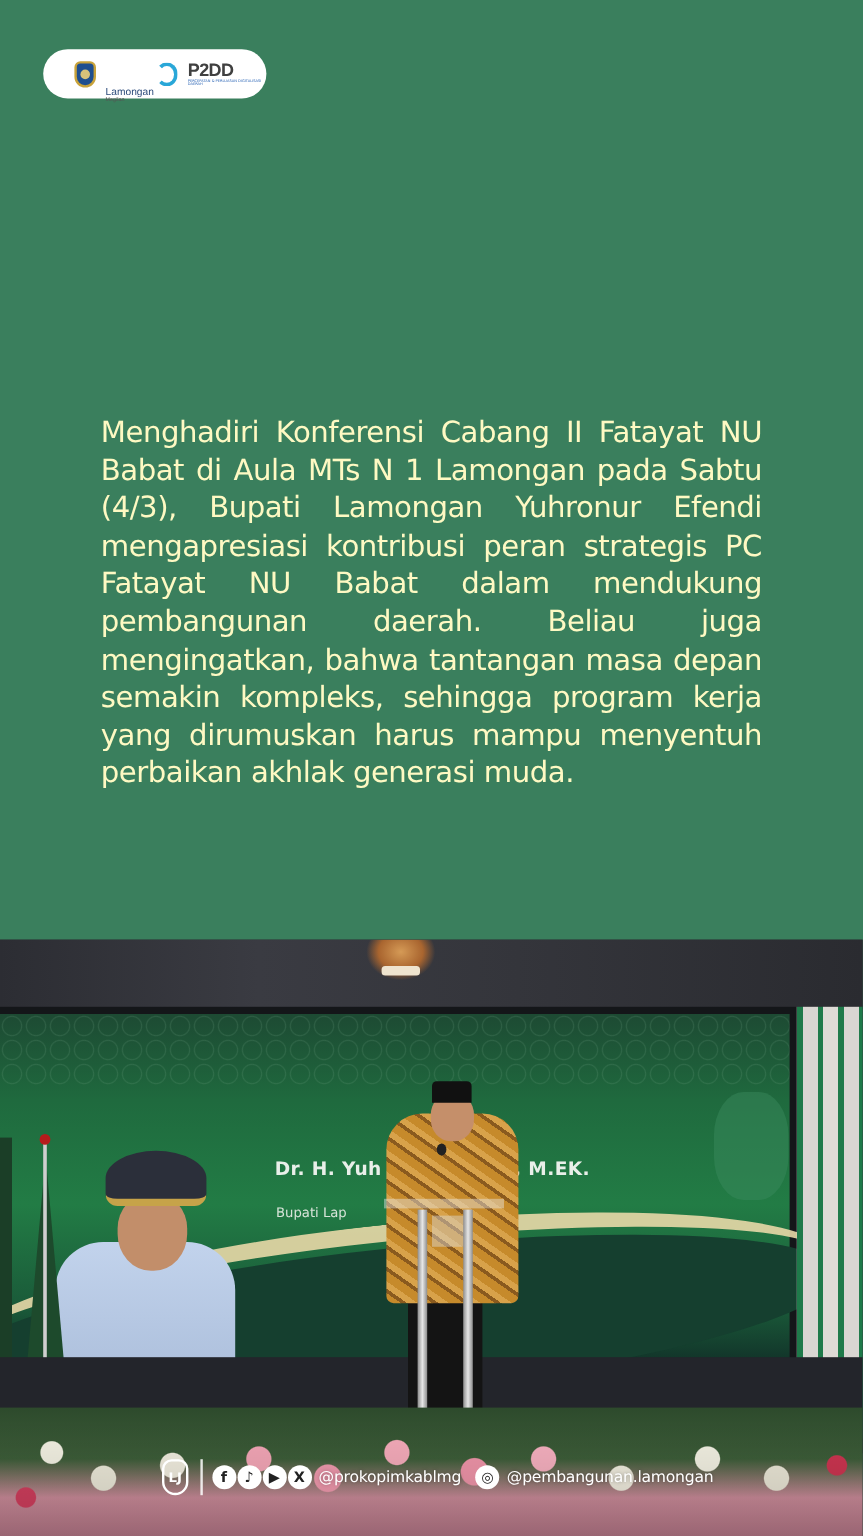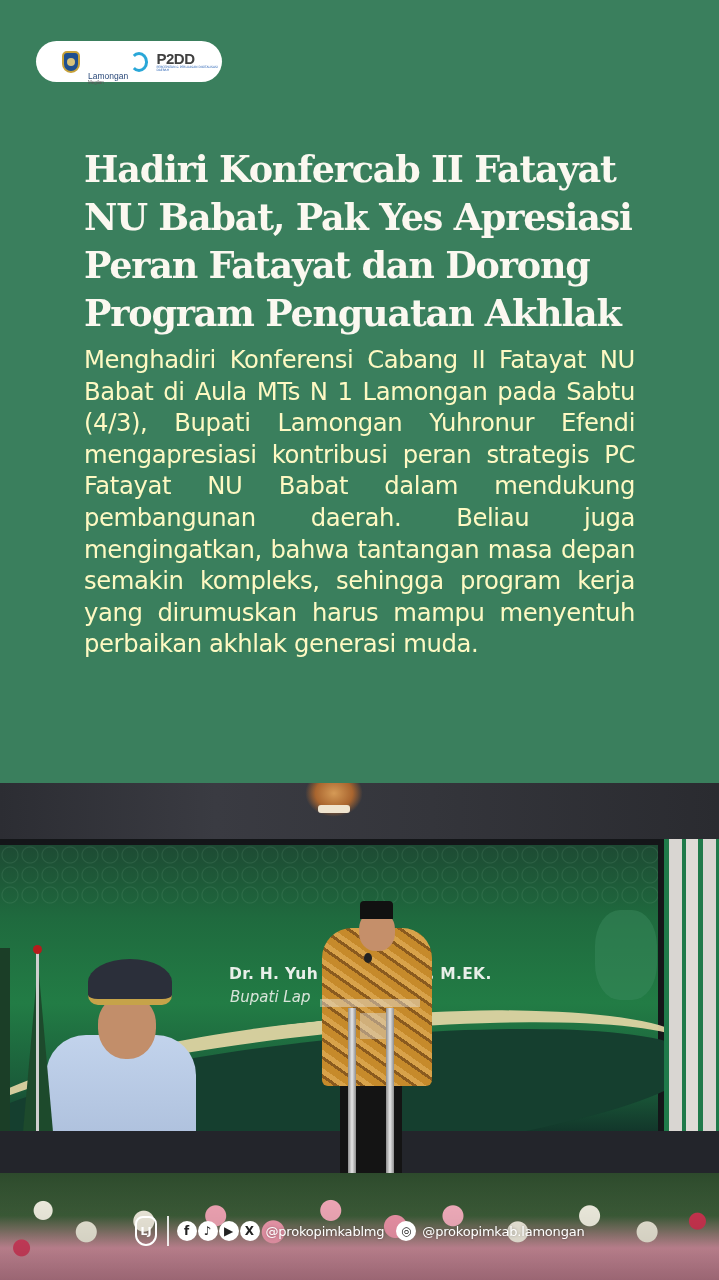--- a/index.html
+++ b/index.html
@@ -103,22 +103,22 @@
   .portrait-body {
     position: absolute; left: 46px; top: 190px; width: 150px; height: 132px; border-radius: 40px 40px 0 0;
     background: linear-gradient(180deg, #c2d3ec, #a9bcd9);
   }
   .screen-name {
     position: absolute; left: 229px; top: 120px;
     font-family: "DejaVu Sans", sans-serif; font-weight: bold; font-size: 15.5px; color: #e9efe9; letter-spacing: 0.3px;
     white-space: nowrap;
   }
   .screen-role {
-    position: absolute; left: 230px; top: 143px;
-    font-family: "DejaVu Sans", sans-serif; font-size: 15px; color: #d8e4d9; white-space: nowrap; font-style: italic;
+    position: absolute; left: 230px; top: 159px;
+    font-family: "DejaVu Sans", sans-serif; font-size: 11px; color: #d8e4d9; white-space: nowrap;
   }
   .flag-pole { position: absolute; left: 36px; top: 168px; width: 3px; height: 240px; background: #cfcfcf; }
   .flag-tip { position: absolute; left: 33px; top: 162px; width: 9px; height: 9px; border-radius: 50%; background: #b51c1c; }
   .flag {
     position: absolute; left: 22px; top: 180px; width: 32px; height: 180px;
     background: #1d4a2c; clip-path: polygon(50% 0, 100% 100%, 0 100%);
   }
   .flag-left { position: absolute; left: 0; top: 165px; width: 10px; height: 220px; background: #1b3e27; }
 
   .speaker-legs { position: absolute; left: 340px; top: 290px; width: 62px; height: 120px; background: #141414; }
@@ -197,21 +197,20 @@
       <span class="l1">Lamongan</span>
       <span class="l2">Megilan</span>
     </div>
     <div class="megilan-swirl"></div>
     <div class="p2dd">
       <span class="l1">P2DD</span>
       <span class="l2">PERCEPATAN &amp; PERLUASAN DIGITALISASI DAERAH</span>
     </div>
   </div>
 
-  <h1 class="headline">Hadiri Konfercab II Fatayat NU Babat, Pak Yes Apresiasi Peran Fatayat dan Dorong Program Penguatan Akhlak</h1>
   <p class="body-text">Menghadiri Konferensi Cabang II Fatayat NU Babat di Aula MTs N 1 Lamongan pada Sabtu (4/3), Bupati Lamongan Yuhronur Efendi mengapresiasi kontribusi peran strategis PC Fatayat NU Babat dalam mendukung pembangunan daerah. Beliau juga mengingatkan, bahwa tantangan masa depan semakin kompleks, sehingga program kerja yang dirumuskan harus mampu menyentuh perbaikan akhlak generasi muda.</p>
 </div>
 
 <div class="photo">
   <div class="wall-top"></div>
   <div class="garuda"></div>
   <div class="garuda-banner"></div>
   <div class="screen-frame"></div>
   <div class="screen">
     <div class="screen-pattern"></div>
@@ -247,14 +246,14 @@
 
 <div class="social-bar">
   <div class="brand-badge">LJ</div>
   <div class="divider"></div>
   <div class="soc">f</div>
   <div class="soc">♪</div>
   <div class="soc">▶</div>
   <div class="soc">X</div>
   <span class="handle">@prokopimkablmg</span>
   <div class="soc ig">◎</div>
-  <span class="handle">@prokopimkab.lamongan</span>
+  <span class="handle">@pembangunan.lamongan</span>
 </div>
 
 </body></html>

